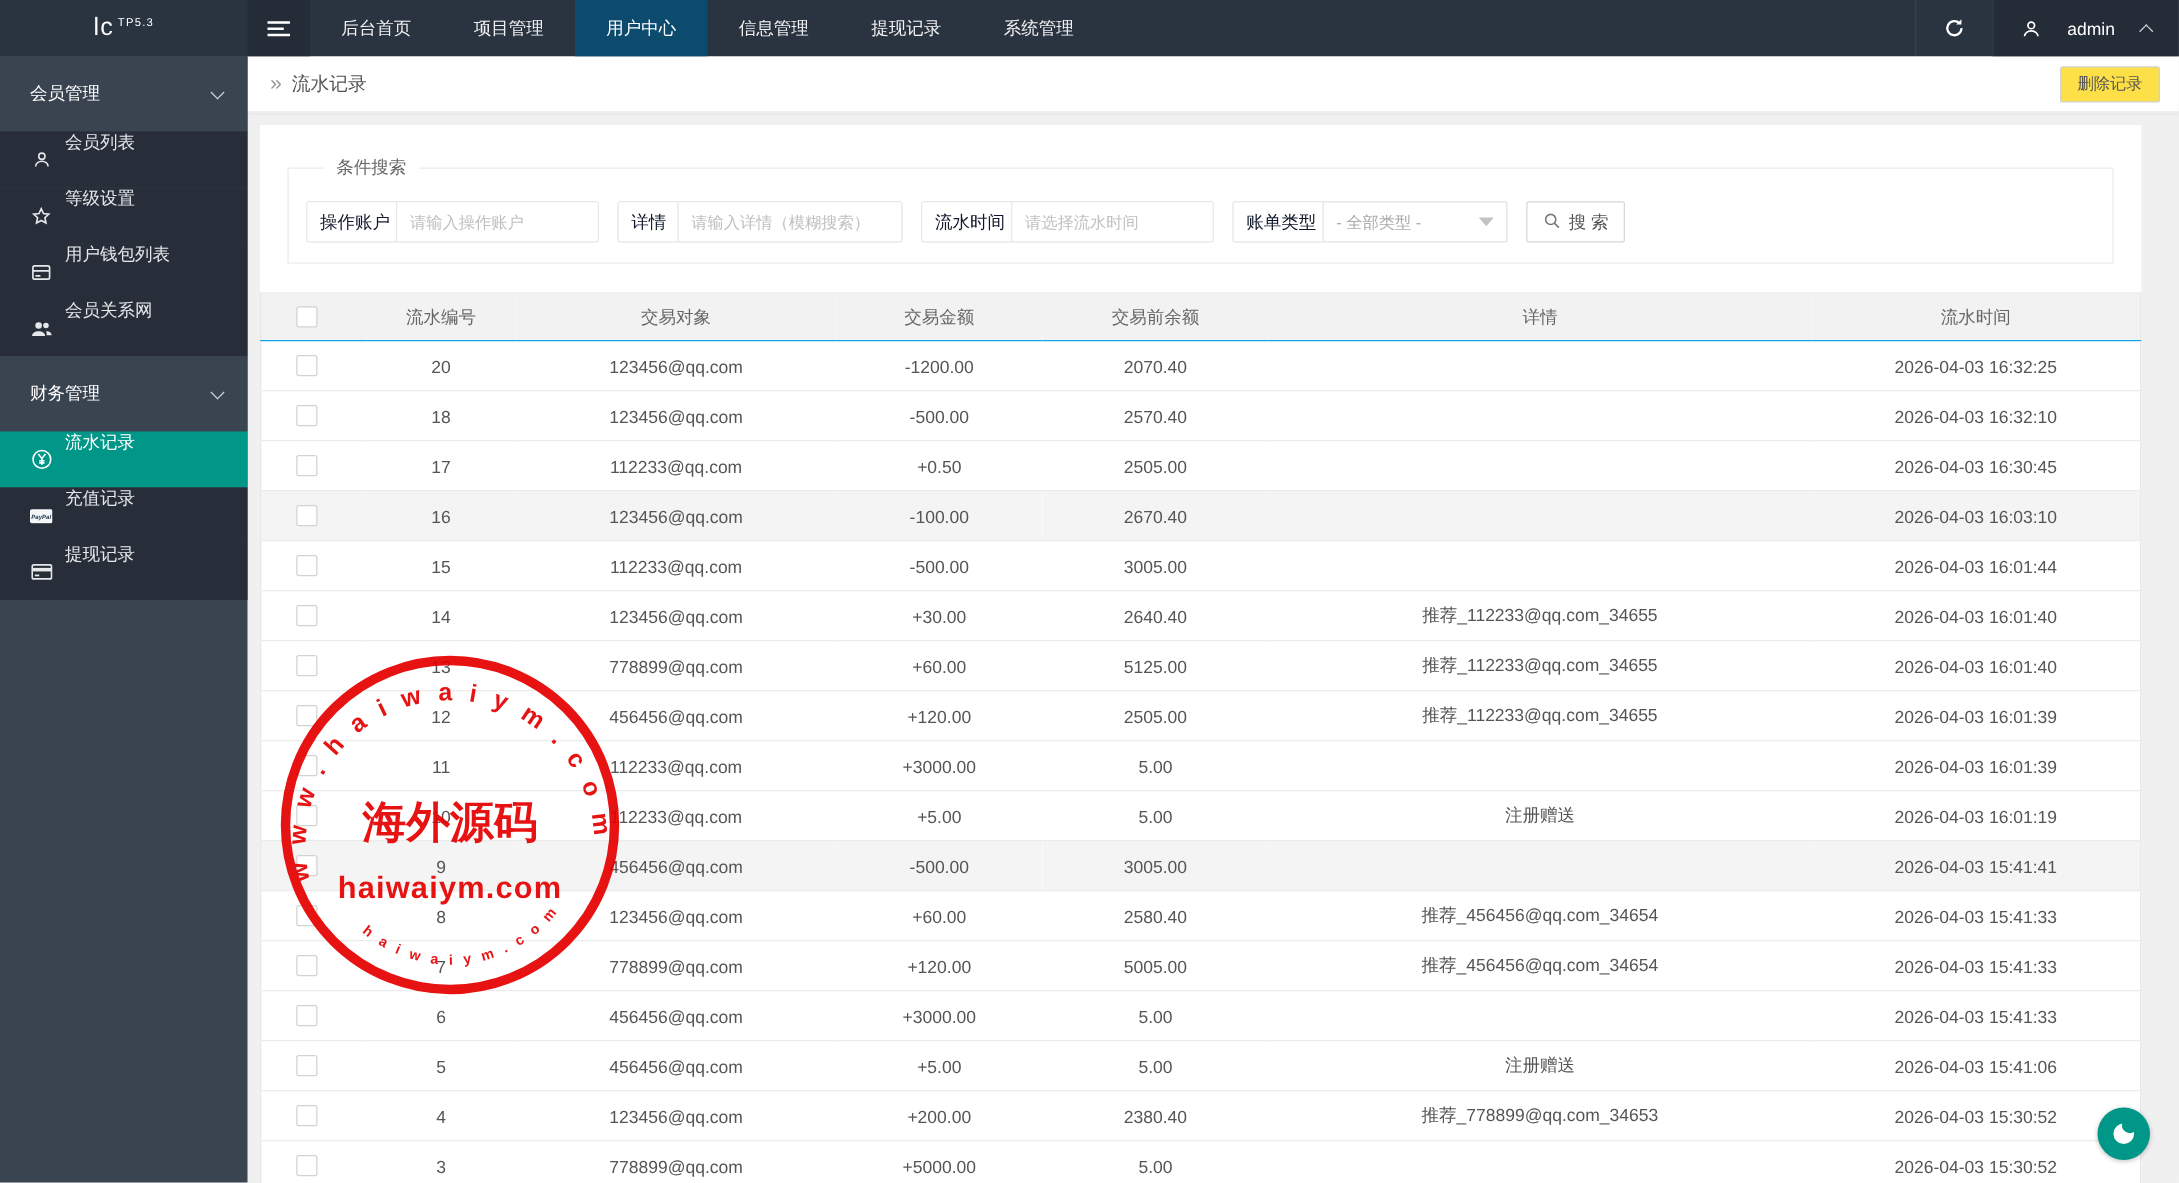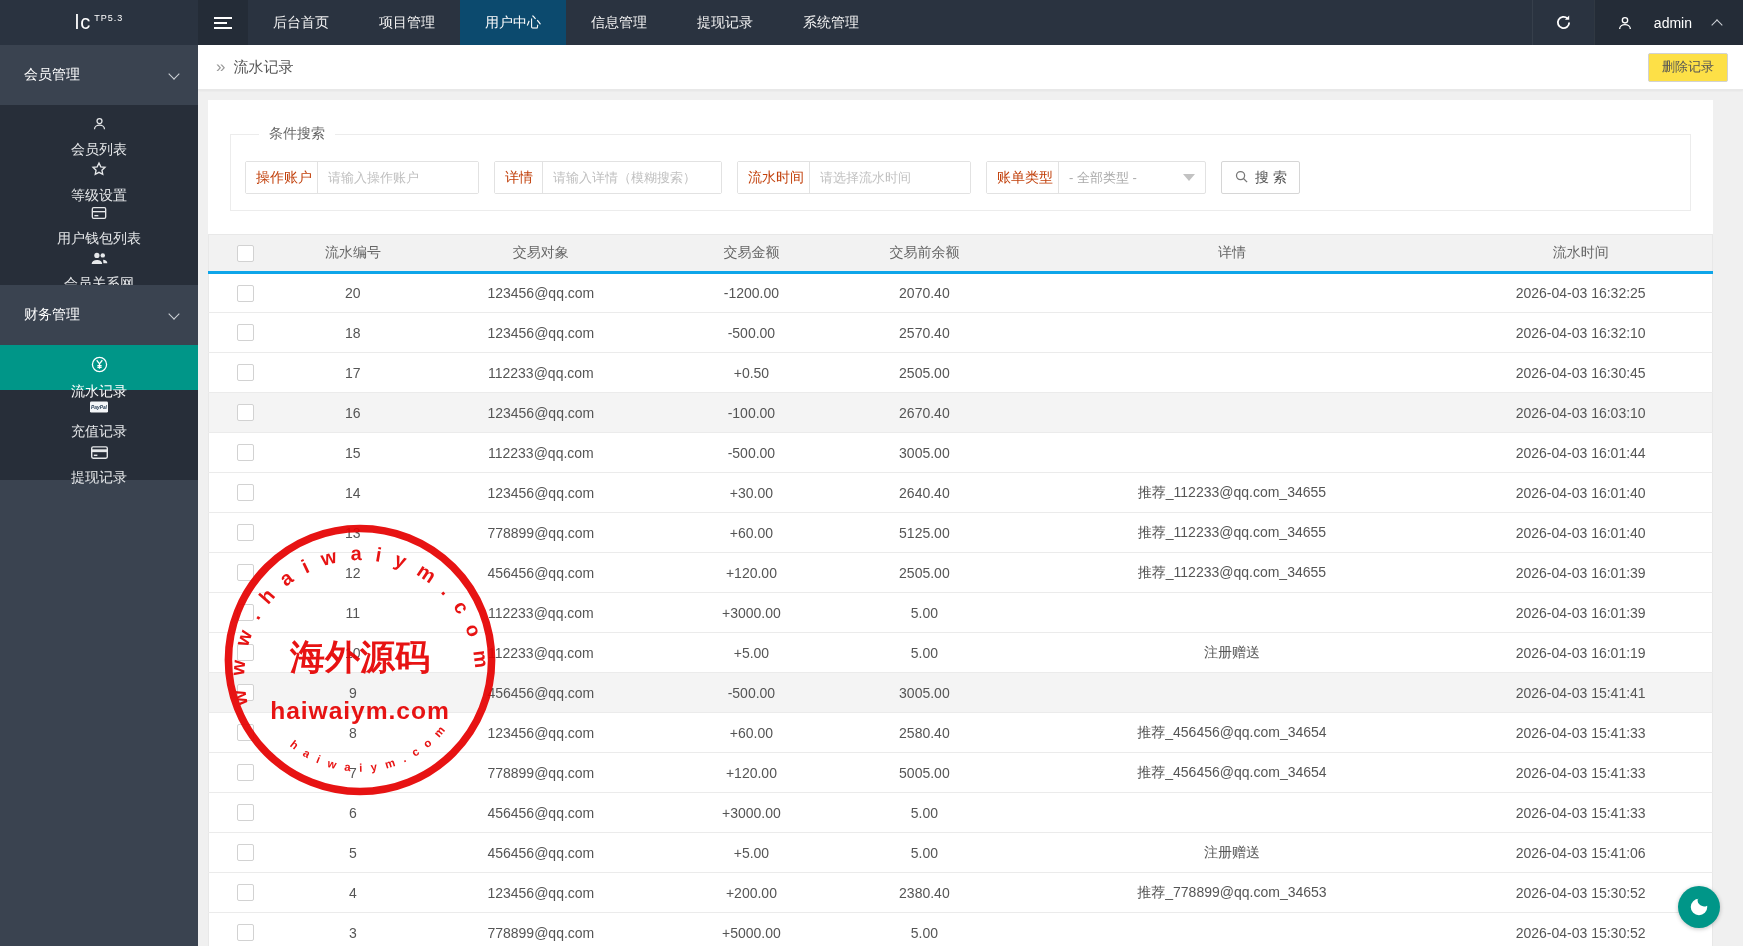--- a/index.html
+++ b/index.html
@@ -18,48 +18,48 @@
   .nav-item.active { background:#0c4a6e; color:#fff; }
   .topbar-right { margin-left:auto; display:flex; align-items:stretch; }
   .tb-refresh { width:62px; display:flex; align-items:center; justify-content:center; border-left:1px solid rgba(255,255,255,.06); cursor:pointer; }
   .tb-admin { display:flex; align-items:center; gap:21px; padding:0 22px; background:#242c37; border-left:1px solid rgba(255,255,255,.06); color:#fff; font-size:14px; cursor:pointer; }
   .chev-up { width:8px; height:8px; border-left:1.6px solid #cfd3d8; border-top:1.6px solid #cfd3d8; transform:rotate(45deg); margin-top:4px; }
 
   
   .sidebar { position:absolute; left:0; top:45px; width:198px; height:901px; background:#3a4350; z-index:20; }
   .side-group-header { height:60px; display:flex; align-items:center; padding:0 24px; color:#fff; font-size:14px; background:#3a4350; cursor:pointer; position:relative; }
   .side-group-header .chev-down { position:absolute; right:20px; width:8px; height:8px; border-left:1.6px solid #cfd3d8; border-bottom:1.6px solid #cfd3d8; transform:rotate(-45deg); margin-top:-3px; }
-  .side-item { height:45px; display:flex; align-items:center; gap:10px; padding:11px 24px; color:#e6e8ea; font-size:14px; background:#272e39; cursor:pointer;flex-direction:column; }
+  .side-item { height:45px; display:flex; gap:10px; padding:0 24px; color:#e6e8ea; font-size:14px; background:#272e39; cursor:pointer; }
   .side-item.active { background:#009688; color:#fff; }
   .side-item .sicon { width:18px; display:flex; justify-content:center; align-items:center; flex:none; }
 
   
   .main { position:absolute; left:198px; top:45px; width:1545px; height:901px; }
   .crumbbar { height:45px; background:#fff; border-bottom:1px solid #e8e8e8; box-shadow:0 1px 2px rgba(0,0,0,.05); display:flex; align-items:center; padding:0 15px 0 18px; }
   .crumb-caret { color:#999; font-size:17px; margin-right:8px; }
   .crumb-title { color:#555; font-size:15px; }
   .btn-plain { margin-left:auto; height:29px; padding:0 13px; background:#fde047; border:1px solid #d2d2d2; border-radius:2px; color:#555; font-size:13px; cursor:pointer; }
 
   .content { padding:10px 30px 0 10px; }
   .card { background:#fff; min-height:800px; padding-bottom:2px; }
 
   fieldset.search { border:1px solid #ececec; margin:0 22px; position:relative; top:25px; padding:14px 14px 16px; }
   fieldset.search legend { font-size:14px; color:#666; padding:0 10px; margin-left:14px; }
   .search-row { display:flex; align-items:center; gap:15px; margin-top:4px; }
   .fgroup { display:flex; align-items:stretch; height:33px; border:1px solid #e2e2e2; border-radius:2px; background:#fff; }
-  .fgroup .flabel { display:flex; align-items:center; padding:0 10px; font-size:14px; color:#c2410c; border-right:1px solid #e2e2e2; white-space:nowrap; background:#fff; }
+  .fgroup .flabel { display:flex; align-items:center; padding:0 10px; font-size:14px; color:#0f172a; border-right:1px solid #e2e2e2; white-space:nowrap; background:#fff; }
   .fgroup input { border:none; outline:none; padding:0 10px; font-size:13px; color:#737373; font-family:Liberation Sans, sans-serif; }
   .fgroup input::placeholder { color:#c0c0c0; }
   .fgroup .fselect { display:flex; align-items:center; justify-content:space-between; padding:0 10px; font-size:13px; color:#aaa; cursor:pointer; }
   .tri-down { width:0; height:0; border-left:6px solid transparent; border-right:6px solid transparent; border-top:7px solid #c2c2c2; margin-left:12px; }
   .btn-search { display:flex; align-items:center; gap:6px; height:33px; padding:0 12px; background:#fff; border:1px solid #d6d6d6; border-radius:2px; font-size:14px; color:#555; cursor:pointer; }
 
   
   table.grid { width:100%; border-collapse:collapse; margin-top:48px; border:1px solid #e8e8e8; table-layout:fixed; }
-  table.grid th { height:38px; background:#f2f2f2; font-weight:normal; font-size:14px; color:#666; border-bottom:3px solid #0ea5e9; }
+  table.grid th { height:38px; background:#f2f2f2; font-weight:normal; font-size:14px; color:#666; border-bottom:1px solid #0ea5e9; }
   table.grid td { height:40px; text-align:center; font-size:14px; color:#555; border-bottom:1px solid #ebebeb; background:#fff; overflow:hidden; white-space:nowrap; }
   tr.striped td { background:#f4f4f4; }
   .amt-neg { color:#f01000; }
   .amt-pos { color:#00a800;margin-top:48px; }
   .cbx { width:17px; height:17px; border:1px solid #d2d2d2; border-radius:2px; background:#fff; margin:0 auto; cursor:pointer; }
   th .cbx { margin-left:28px; }
   td .cbx { margin-left:28px; }
 
   
   .stamp { position:absolute; left:218px; top:518px; width:284px; height:284px; z-index:40; pointer-events:none; opacity:.92; }

